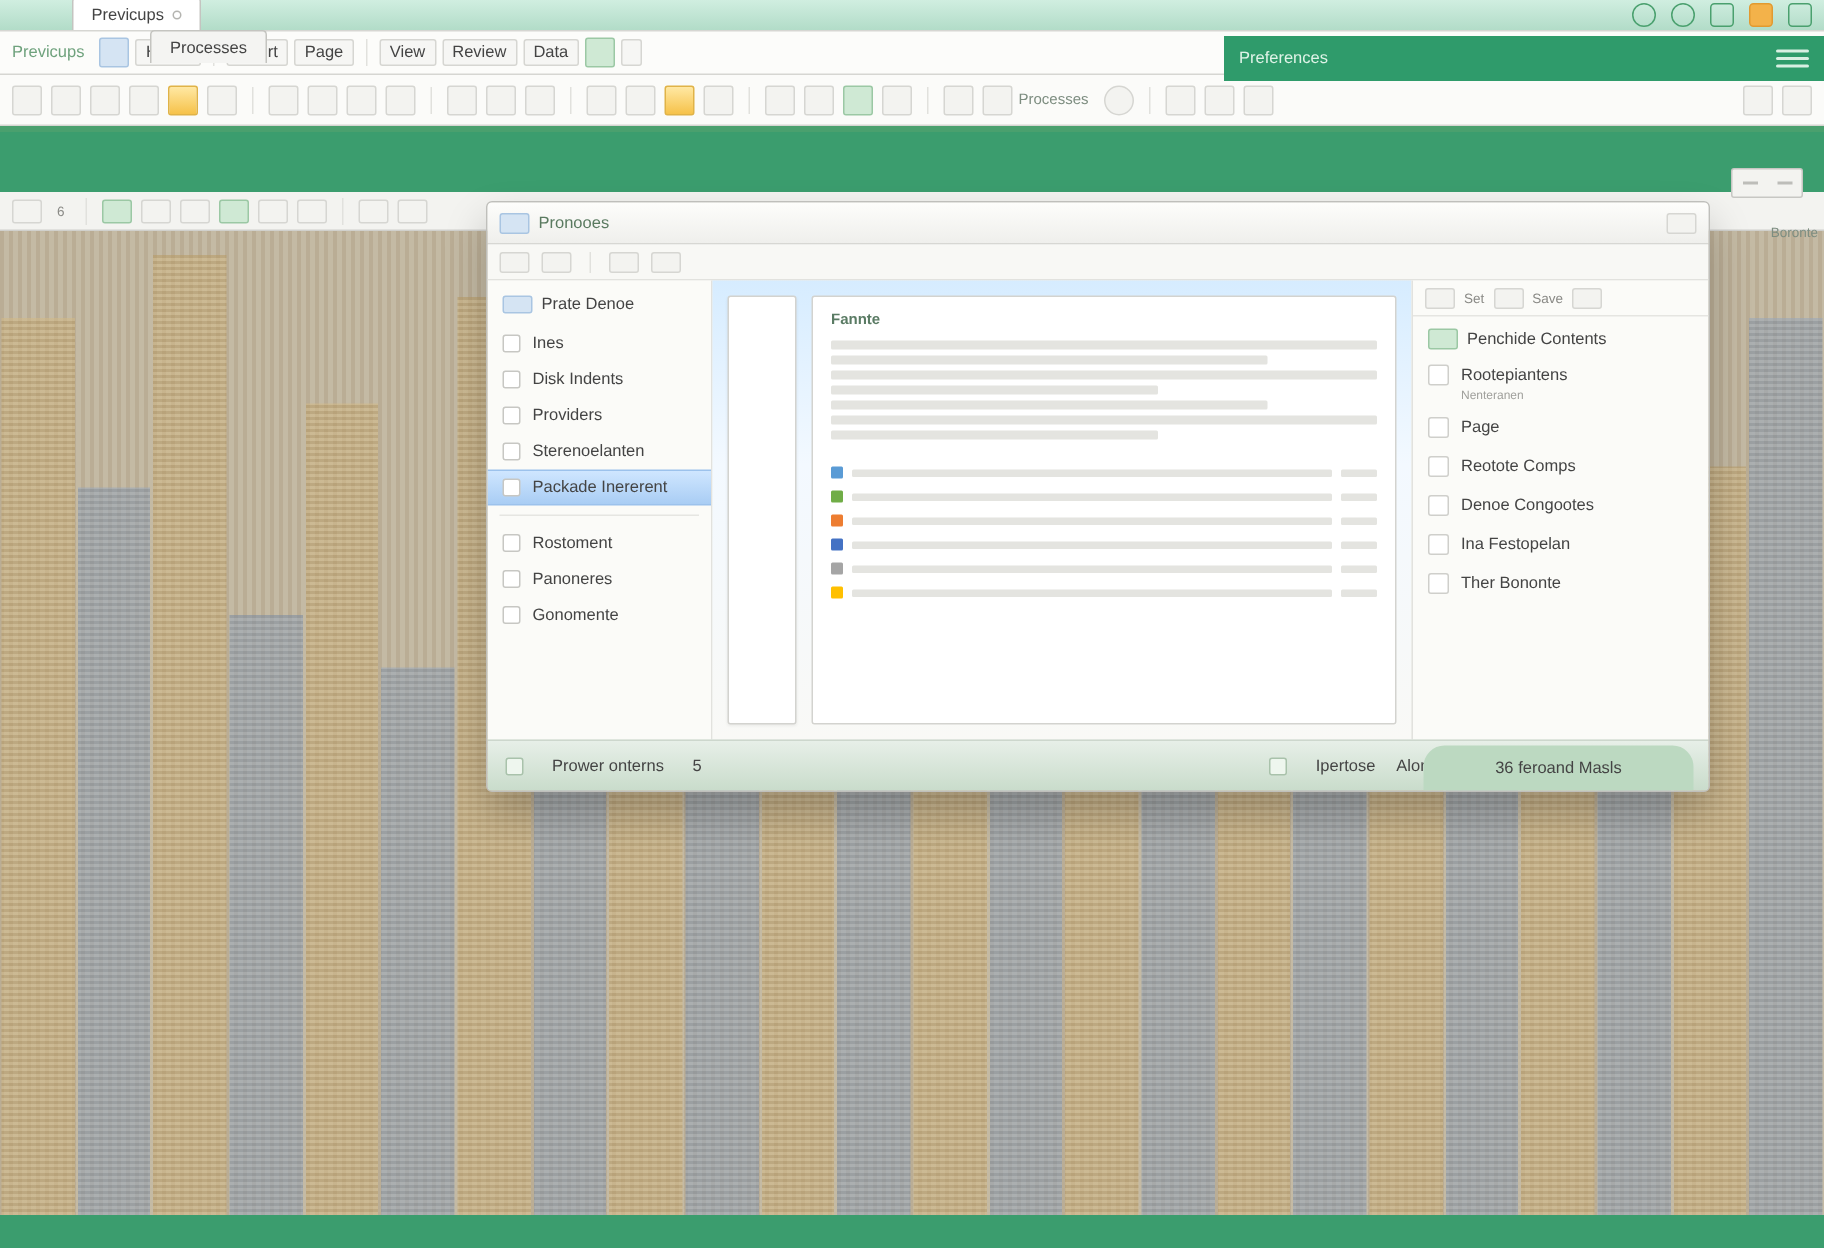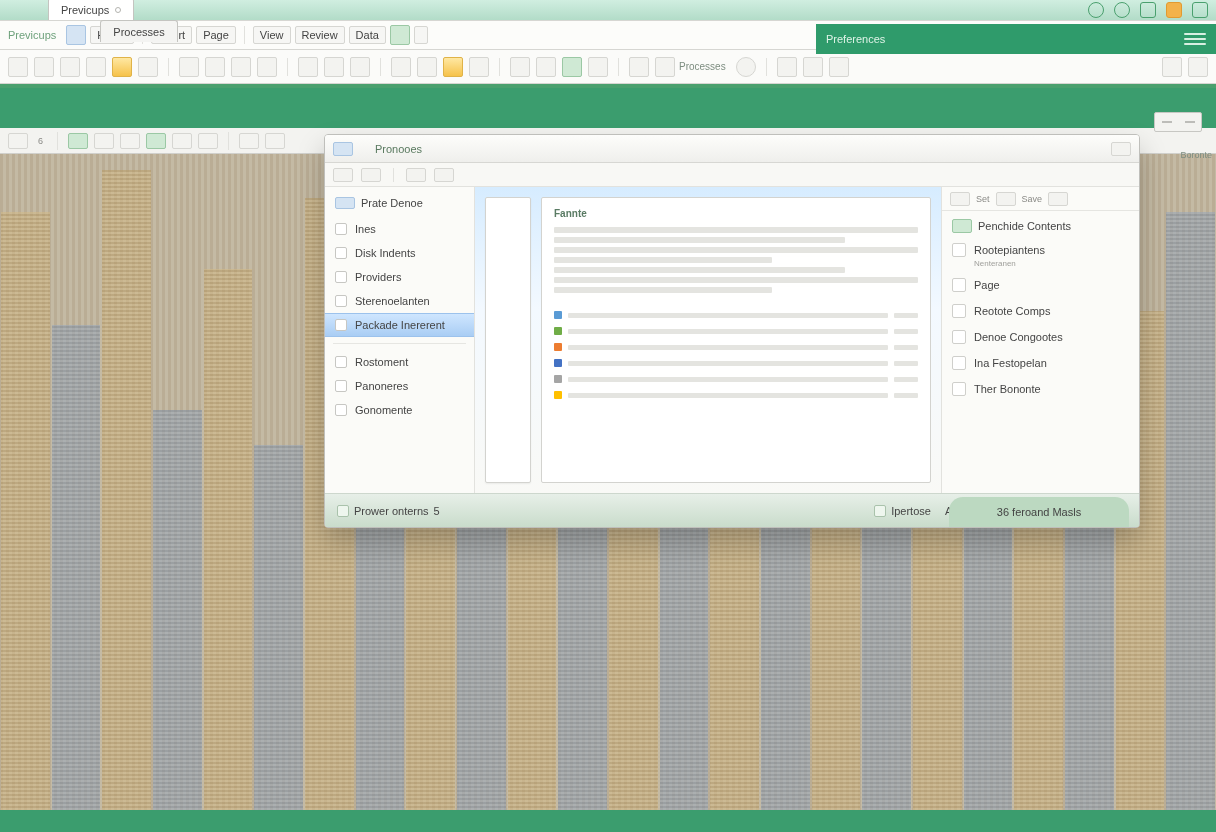--- a/index.html
+++ b/index.html
@@ -42,21 +42,21 @@
   .bld{flex:1;margin:0 1px;background:repeating-linear-gradient(0deg,#7a8aa0 0 2px,#97a6ba 2px 4px);opacity:.55}
   .bld:nth-child(odd){background:repeating-linear-gradient(0deg,#b79a64 0 2px,#d2b986 2px 4px)}
   
   .wbottom{position:absolute;left:0;right:0;bottom:0;height:22px;background:#3b9d6e}
   
   .ruler{position:absolute;left:0;top:128px;right:0;height:26px;background:#f3f3f0;border-bottom:1px solid #d0d0cc;display:flex;align-items:center;gap:6px;padding:0 8px;z-index:3}
   .ruler .ico{width:16px;height:16px}
   .ruler .num{font-size:9px;color:#8a8a86;margin:0 4px}
   
   .dialog{position:absolute;left:324px;top:134px;width:816px;height:394px;background:linear-gradient(180deg,#f4f4f1,#e5ece6);border:1px solid #bfbfbb;border-radius:4px;box-shadow:0 14px 28px rgba(0,0,0,.22);overflow:hidden;z-index:10}
-  .dlg-title{height:28px;display:flex;align-items:center;gap:22px;padding:0 8px;background:linear-gradient(180deg,#fdfdfb,#efefec);border-bottom:1px solid #d7d7d3}
+  .dlg-title{height:28px;display:flex;align-items:center;gap:6px;padding:0 8px;background:linear-gradient(180deg,#fdfdfb,#efefec);border-bottom:1px solid #d7d7d3}
   .dlg-title .ico{width:14px;height:14px}
   .dlg-tool{height:24px;display:flex;align-items:center;gap:8px;padding:0 8px;border-bottom:1px solid #e2e2de;background:#f8f8f5}
   .dlg-body{position:absolute;top:52px;bottom:34px;left:0;right:0;display:flex}
   
   .nav{width:150px;border-right:1px solid #e2e2de;background:#fbfbf8;padding:6px 0;display:flex;flex-direction:column}
   .nav-head{font-size:11px;color:#53806b;padding:4px 10px 8px;display:flex;align-items:center;gap:6px}
   .nav-item{height:24px;display:flex;align-items:center;gap:8px;padding:0 10px;font-size:10px;color:#6d6d69;cursor:default}
   .nav-item .nico{width:12px;height:12px;border:1px solid #c7c7c3;border-radius:2px;background:#fff}
   .nav-item.sel{background:linear-gradient(180deg,#cfe6ff,#a9cdf4);border-top:1px solid #9cc2ec;border-bottom:1px solid #9cc2ec;color:#3a5a7a}
   .nav-sep{height:1px;background:#e6e6e2;margin:6px 8px}
@@ -77,21 +77,21 @@
   .tp-tool{height:24px;display:flex;align-items:center;gap:6px;padding:0 8px;border-bottom:1px solid #e5e5e1;justify-content:flex-start}
   .tp-tool .ico{width:14px;height:14px}
   .tp-tool .tlabel{font-size:9px;color:#8a8a86}
   .tp-head{font-size:11px;color:#4b7b5f;padding:8px 10px 4px;display:flex;align-items:center;gap:6px}
   .tp-item{height:26px;display:flex;align-items:center;gap:8px;padding:0 10px;font-size:10px;color:#5c5c58}
   .tp-item .tico{width:14px;height:14px;border:1px solid #cfcfcb;border-radius:2px;background:#fff}
   .tp-item.sel{background:linear-gradient(180deg,#ffd794,#f7b542);border-top:1px solid #e7a938;border-bottom:1px solid #e7a938;color:#5a4418}
   .tp-sub{font-size:8px;color:#a0a09c;padding:0 10px 4px 32px;margin-top:-4px}
   
   .dlg-status{position:absolute;left:0;right:0;bottom:0;height:34px;background:linear-gradient(180deg,#e7efe8,#c9dccb);border-top:1px solid #cdd7cd;display:flex;align-items:center;gap:14px;padding:0 12px;font-size:10px;color:#5a7a60}
-  .dlg-status .pill{display:flex;align-items:center;gap:5px}
+  .dlg-status .pill{display:flex;align-items:center;gap:19px}
   .dlg-status .pi{width:12px;height:12px;border:1px solid #a9c2ab;background:#eef6ee;border-radius:2px}
   .dlg-status .tab-cut{position:absolute;right:10px;bottom:0;width:180px;height:30px;background:#bcd9c1;border-radius:14px 14px 0 0;display:flex;align-items:center;justify-content:center;gap:6px;color:#3f6d49}
   
   .miniwin{position:absolute;top:112px;right:14px;width:48px;height:20px;background:#f3f3f0;border:1px solid #c7c7c3;border-radius:2px;display:flex;align-items:center;justify-content:space-around;z-index:4}
   .miniwin span{width:10px;height:2px;background:#bdbdb9}
   
   .rlabel{position:absolute;top:150px;right:4px;font-size:9px;color:#7d8d80;z-index:4}
 </style>
 </head>
 <body>

